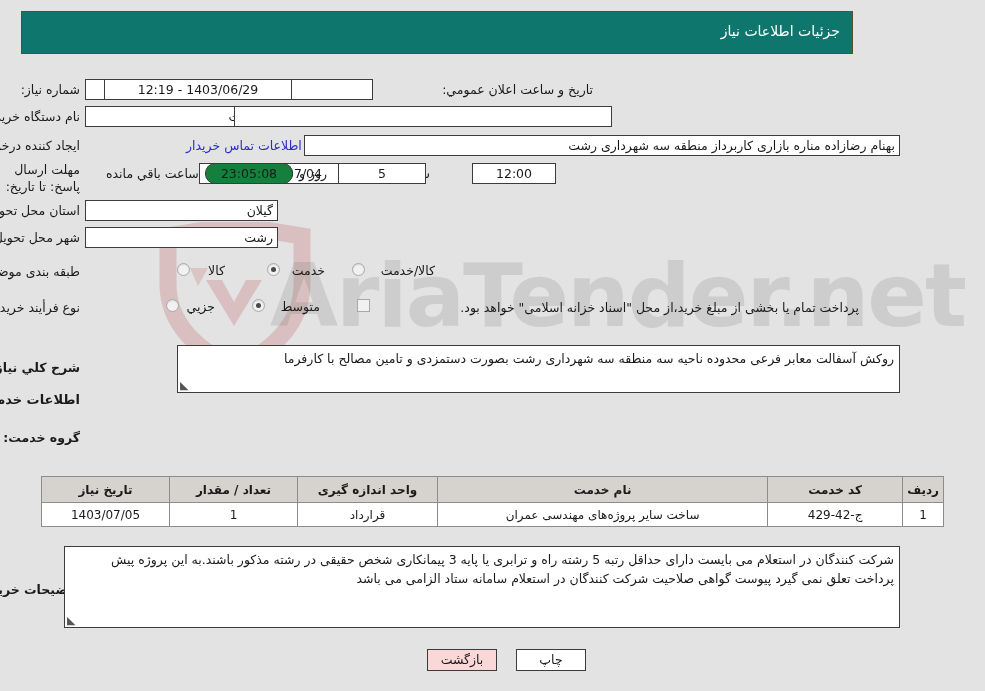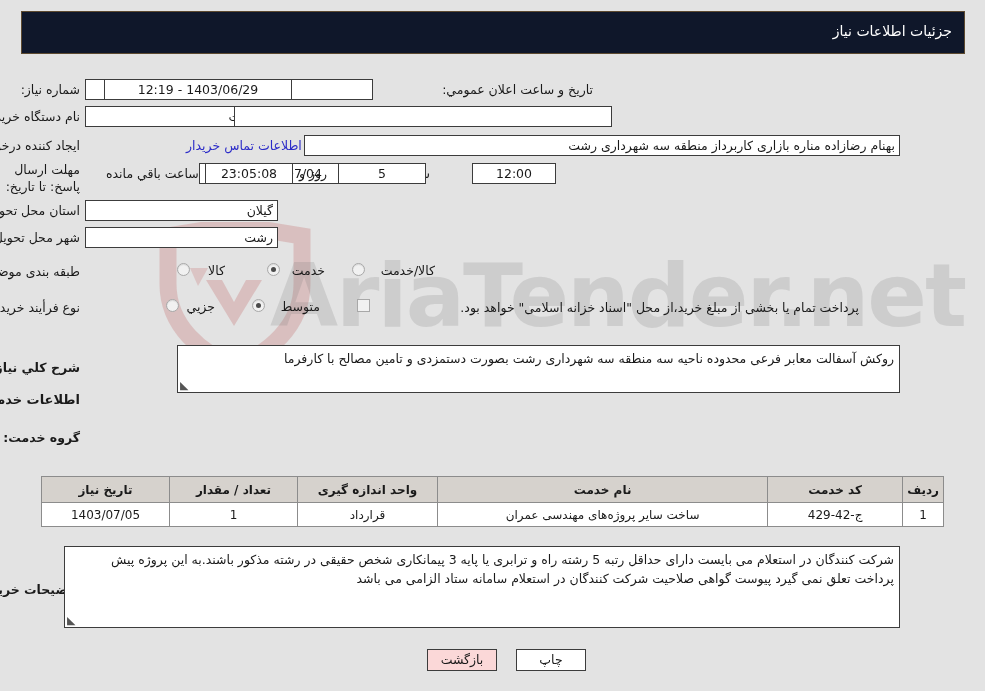--- a/index.html
+++ b/index.html
@@ -35,22 +35,22 @@
     font-family: "DejaVu Sans", "Liberation Sans", sans-serif;
     direction: ltr;
     white-space: nowrap;
   }
   #watermark .wm-shield { position: absolute; left: 0; top: 0; }
 
   
   #header {
     position: absolute;
     left: 21px; top: 11px;
-    width: 944px; height: 43px;
-    background: #0f172a;
+    width: 832px; height: 43px;
+    background: #0f766e;
     border: 1px solid #5d4a30;
     z-index: 3;
   }
   #header .htitle {
     position: absolute;
     right: 12px; top: 11px;
     color: #ffffff;
     font-size: 14px;
     font-weight: normal;
     letter-spacing: 0.2px;
@@ -74,21 +74,21 @@
     color: #1a1a1a;
     padding: 1px 4px 0 4px;
     line-height: 18px;
     height: 21px;
     overflow: hidden;
     white-space: nowrap;
     z-index: 4;
   }
   .fld.ctr { text-align: center; }
   .fld.rgt { text-align: right; }
-  .fld.yel { background: #ffffff; text-align:center; }
+  .fld.yel { background: #15803d; text-align:center;border-radius:10px; }
 
   .linktxt {
     position: absolute;
     font-size: 12.5px;
     color: #2b2bc8;
     white-space: nowrap;
     cursor: pointer;
     z-index: 5;
   }
   .plaintxt {

